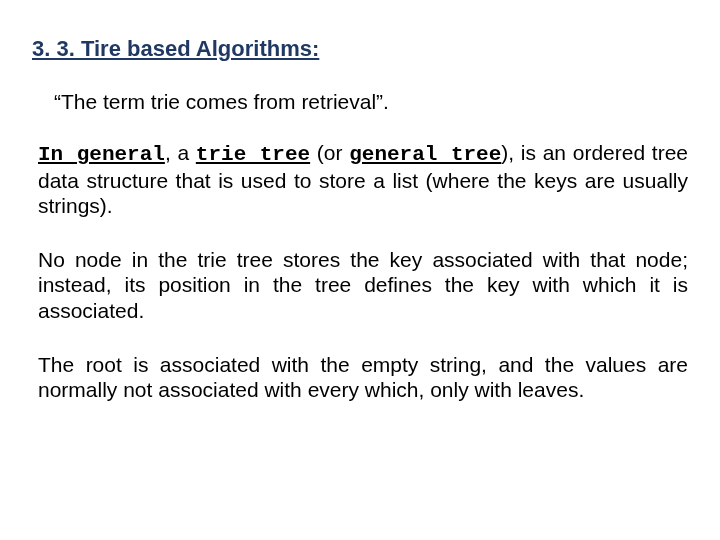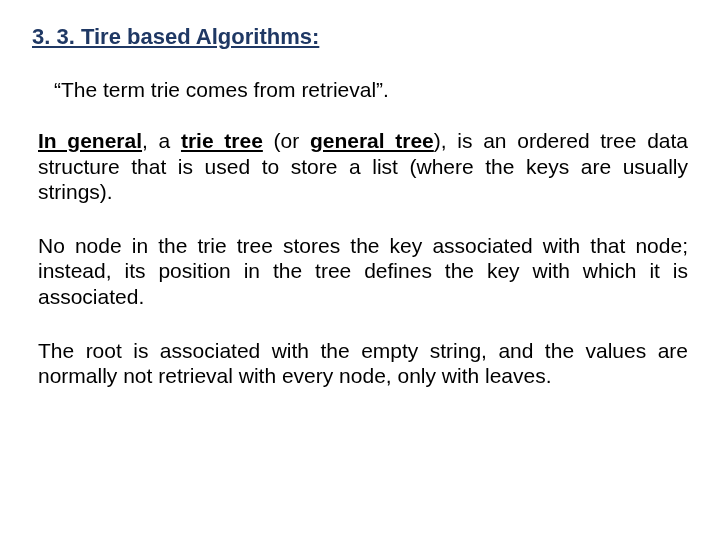--- a/index.html
+++ b/index.html
@@ -11,42 +11,43 @@
     color: #000;
     padding: 24px 28px;
   }
   .heading {
     color: #1f3864;
     font-size: 22px;
     font-weight: bold;
     text-decoration: underline;
     margin-bottom: 28px;
     margin-left: 4px;
+    margin-top: 12px;
   }
   .quote {
     font-size: 21px;
     margin-left: 26px;
     margin-bottom: 26px;
   }
   .para {
     font-size: 21px;
     margin-left: 10px;
     margin-right: 4px;
     margin-bottom: 28px;
     text-align: justify;
     line-height: 1.22;
   }
-  .bold-under { font-weight: bold; text-decoration: underline; }
+  .bold-under { font-weight: bold; text-decoration: underline; font-family: Liberation Mono, monospace; }
 </style>
 </head>
 <body>
 
 <div class="heading">3. 3. Tire based Algorithms:</div>
 
 <div class="quote">“The term trie comes from retrieval”.</div>
 
 <div class="para">
   <span class="bold-under">In general</span><span>, </span><span>a </span><span class="bold-under">trie tree</span><span> (or </span><span class="bold-under">general tree</span><span>), is an ordered tree data structure that is used to store a list (where the keys are usually strings).</span>
 </div>
 
 <div class="para">No node in the trie tree stores the key associated with that node; instead, its position in the tree defines the key with which it is associated.</div>
 
-<div class="para">The root is associated with the empty string, and the values are normally not retrieval with every node, only with leaves.</div>
+<div class="para">The root is associated with the empty string, and the values are normally not associated with every which, only with leaves.</div>
 
 </body></html>

